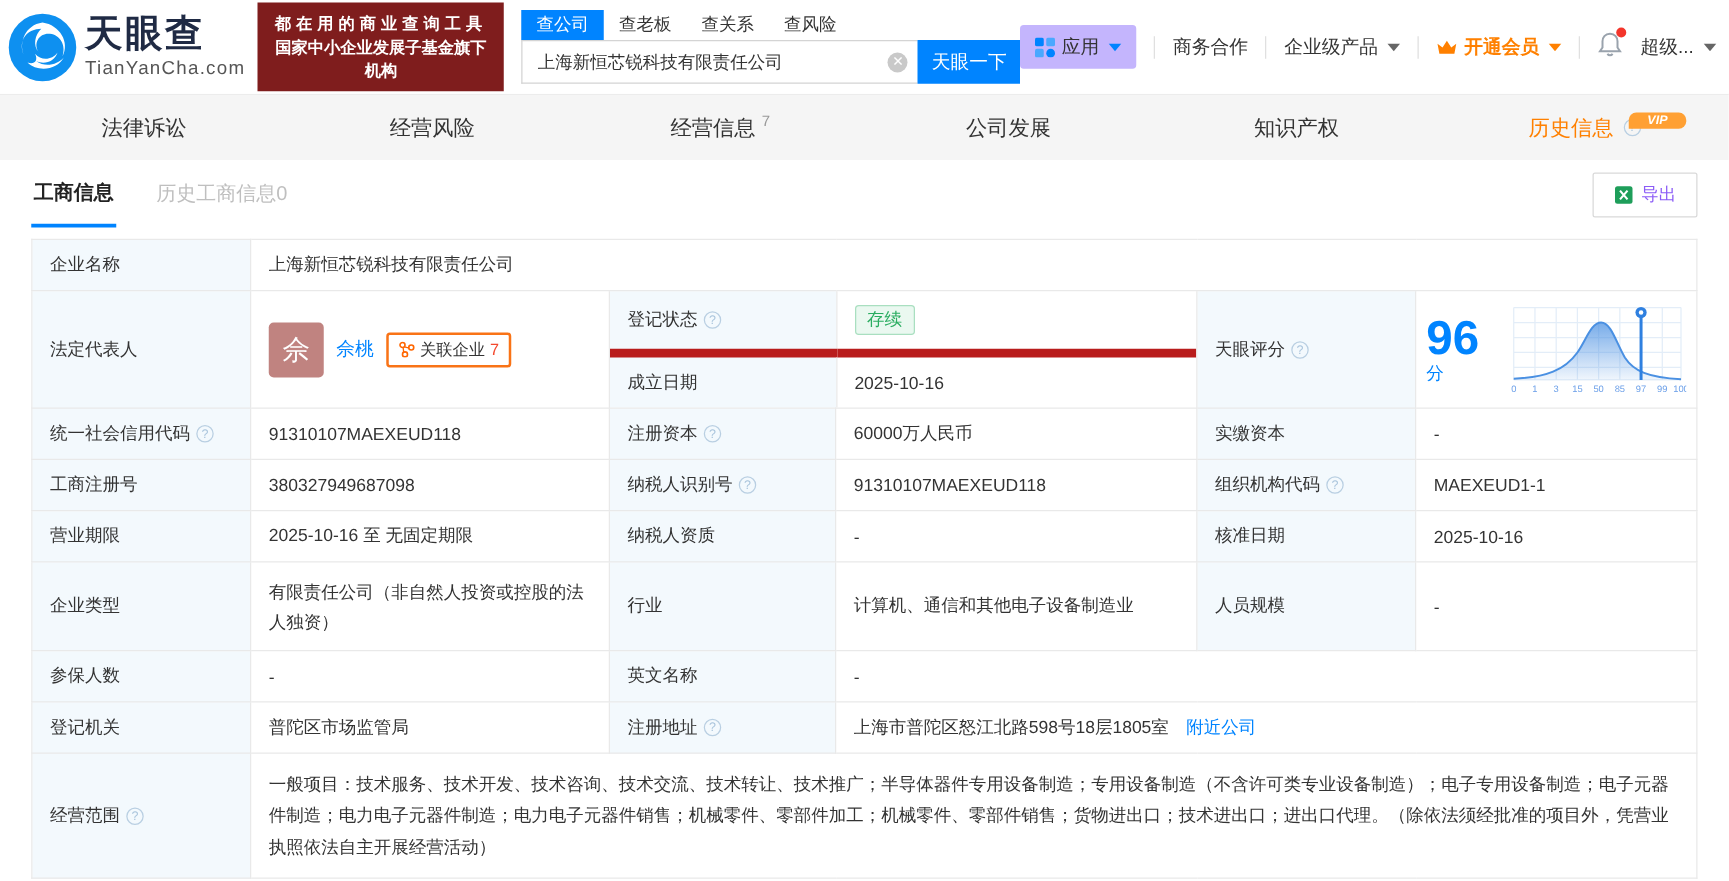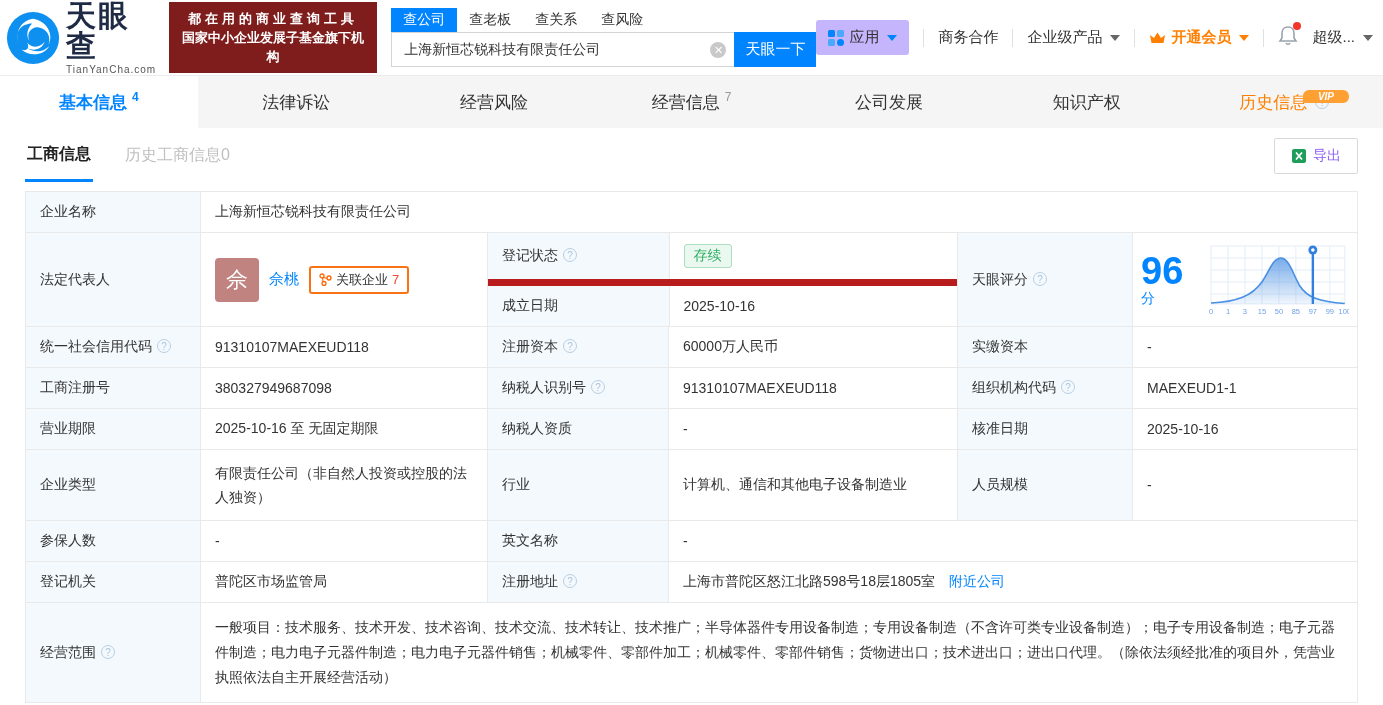--- a/index.html
+++ b/index.html
@@ -4,21 +4,21 @@
 <style>
   * { margin:0; padding:0; box-sizing:border-box; }
   html,body { width:1383px; height:705px; background:#fff; font-family:"Liberation Sans","DejaVu Sans",sans-serif; color:#333; overflow:hidden; }
 
   
   .header { height:75px; background:#fff; display:flex; align-items:center; padding:0 10px 0 6px; position:relative; }
   .logo { display:flex; align-items:center; gap:6px; cursor:pointer; }
   .logo-mark { width:56px; height:56px; }
   .logo-text { display:flex; flex-direction:column; line-height:1; }
   .logo-cn { font-size:30px; font-weight:bold; color:#1f2a44; letter-spacing:2px; }
-  .logo-en { font-size:10px; color:#555; margin-top:4px; letter-spacing:1px; }
+  .logo-en { font-size:15px; color:#555; margin-top:4px; letter-spacing:1px; }
   .slogan { margin-left:10px; background:#7f1d1d; color:#fff; padding:7px 10px; font-size:13px; font-weight:bold; line-height:19px; text-align:center; }
   .slogan .l1 { letter-spacing:4px; }
   .search-module { margin-left:14px; width:440px; }
   .search-tabs { display:flex; align-items:flex-end; gap:0; height:24px; }
   .search-tab { font-size:14px; color:#333; padding:3px 12px; cursor:pointer; }
   .search-tab.active { background:#0084ff; color:#fff; }
   .search-row { display:flex; height:35px; }
   .search-input-wrap { flex:1; border:1px solid #d4d4d4; border-right:none; display:flex; align-items:center; padding:0 8px 0 12px; }
   .search-input { flex:1; border:none; outline:none; font-size:14px; color:#333; font-family:inherit; }
   .clear-icon { width:16px; height:16px; border-radius:50%; background:#c9c9c9; color:#fff; font-size:11px; line-height:16px; text-align:center; cursor:pointer; }
@@ -148,24 +148,20 @@
       <span class="red-dot"></span>
     </div>
     <div class="hr-item">
       <span>超级...</span>
       <span class="caret"></span>
     </div>
   </div>
 </div>
 
 <div class="tabbar">
-  <div class="main-tab active">
-    <span>基本信息</span>
-    <span class="tab-count">4</span>
-  </div>
   <div class="main-tab">
     <span>法律诉讼</span>
   </div>
   <div class="main-tab">
     <span>经营风险</span>
   </div>
   <div class="main-tab">
     <span>经营信息</span>
     <span class="tab-count">7</span>
   </div>

